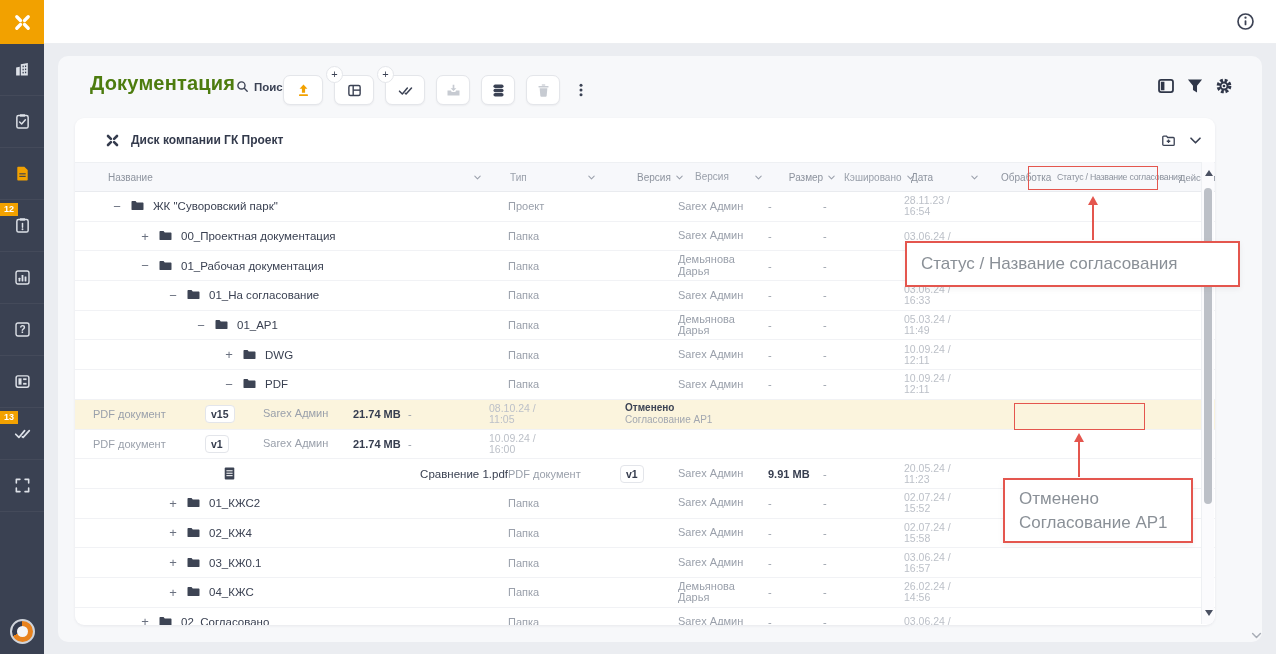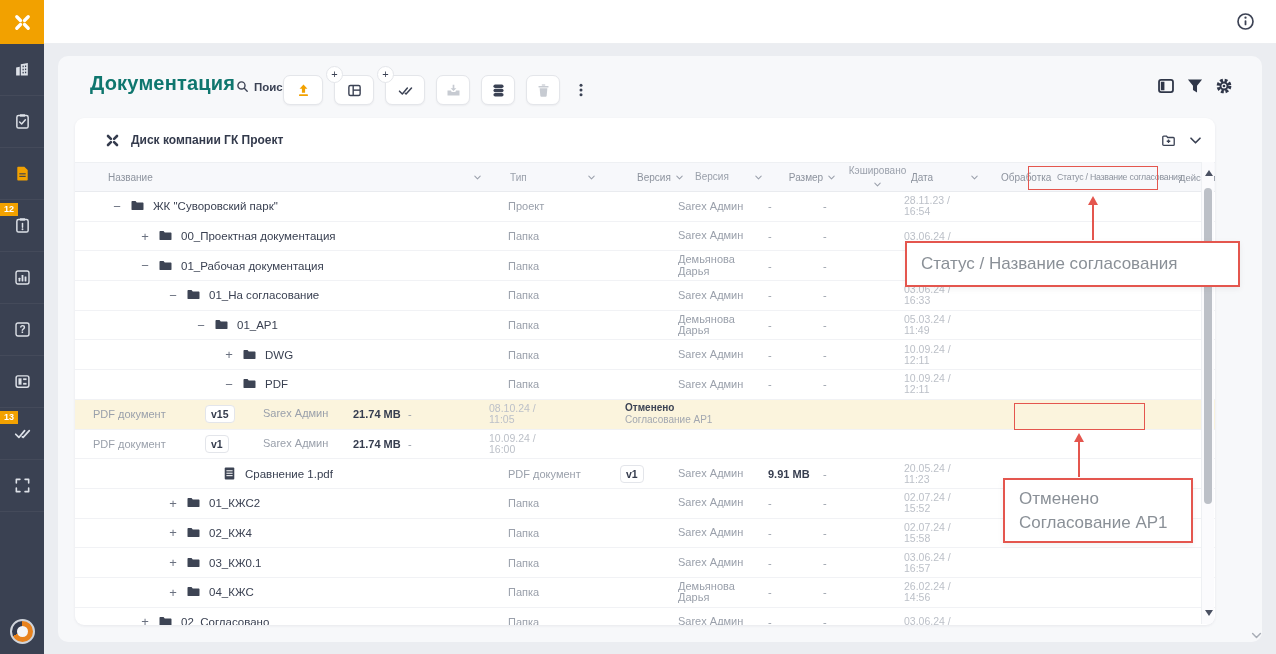--- a/index.html
+++ b/index.html
@@ -17,21 +17,21 @@
   .sidebar{position:absolute;left:0;top:44px;width:44px;height:610px;background:var(--sidebar,#3A4152);z-index:5}
   .side-item{width:44px;height:52px;display:flex;align-items:center;justify-content:center;position:relative;border-bottom:1px solid rgba(255,255,255,.05)}
   .side-item svg{width:17px;height:17px;color:#dde1e8}
   .side-item.active svg{color:var(--accent,#F2A100)}
   .side-badge{position:absolute;left:0;top:3px;background:var(--accent,#F2A100);color:#fff;font-size:9px;font-weight:bold;line-height:11px;padding:1px 4px;border-radius:0;z-index:2}
   .avatar{position:absolute;bottom:10px;left:10px;width:25px;height:25px;border-radius:50%;background:conic-gradient(#e8821d 0 68%,#343b4e 68% 100%);border:2px solid #cfd3da;display:flex;align-items:center;justify-content:center}
   .avatar::after{content:"";width:11px;height:11px;border-radius:50%;background:#f4f5f7}
 
   
   .panel{position:absolute;left:58px;top:56px;width:1204px;height:586px;background:#f7f8fa;border-radius:10px}
-  .page-title{position:absolute;left:90px;top:72px;font-size:20px;font-weight:bold;color:#0f766e;letter-spacing:.2px}
+  .page-title{position:absolute;left:90px;top:72px;font-size:20px;font-weight:bold;color:#4d7c0f;letter-spacing:.2px}
   .search-btn{position:absolute;left:236px;top:80px;display:flex;align-items:center;gap:5px;font-size:11.5px;font-weight:bold;color:#3b4254;cursor:pointer}
   .search-btn svg{width:13px;height:13px}
   .toolbar{position:absolute;left:283px;top:75px;display:flex;align-items:center;gap:11px}
   .tbtn{width:40px;height:30px;background:#fff;border:1px solid #e4e6ea;border-radius:7px;display:flex;align-items:center;justify-content:center;position:relative;box-shadow:0 1px 2px rgba(20,25,45,.05)}
   .tbtn.slim{width:34px}
   .tbtn svg{width:15px;height:15px;color:#3b4254}
   .tbtn.accent svg{color:var(--accent,#F2A100)}
   .tbtn.disabled svg{color:#c7cbd2}
   .tbtn.kebab{width:20px;border:none;background:transparent;box-shadow:none}
   .tbtn.kebab svg{width:16px;height:16px}
@@ -378,21 +378,21 @@
           </span>
         </div>
         <div class="th cell w-size" style="padding-left: 0px; gap: 4px; justify-content: center;">
           <span>Размер</span>
           <span class="chev">
             <svg viewBox="0 0 16 16" fill="none" stroke="currentColor" stroke-width="1.8" stroke-linecap="round" stroke-linejoin="round">
               <path d="M3.2 5.6L8 10.4l4.8-4.8"></path>
             </svg>
           </span>
         </div>
-        <div class="th cell w-cached" style="padding-left: 4px; gap: 4px; flex-direction: column;">
+        <div class="th cell w-cached" style="padding-left: 4px; gap: 4px;">
           <span>Кэшировано</span>
           <span class="chev">
             <svg viewBox="0 0 16 16" fill="none" stroke="currentColor" stroke-width="1.8" stroke-linecap="round" stroke-linejoin="round">
               <path d="M3.2 5.6L8 10.4l4.8-4.8"></path>
             </svg>
           </span>
         </div>
         <div class="th cell w-date" style="padding-left: 0px; justify-content: space-between; padding-right: 22px;">
           <span>Дата</span>
           <span class="chev">
@@ -594,21 +594,21 @@
           <div class="cell w-cached">-</div>
           <div class="cell w-date date-cell">
             <div>10.09.24 /</div>
             <div>16:00</div>
           </div>
           <div class="cell w-proc"></div>
           <div class="cell w-status" style="padding-left: 4px;"></div>
           <div class="cell w-actions"></div>
         </div>
         <div class="row">
-          <div class="cell w-name" style="padding-left: 129px;">
+          <div class="cell w-name" style="padding-left: 129px; justify-content: space-between;">
             <span class="ficon">
               <svg viewBox="0 0 16 16">
                 <rect x="2.9" y="1.7" width="10.2" height="12.6" rx="1" fill="currentColor"></rect>
                 <g stroke="#ffffff" stroke-width="1.1">
                   <path d="M4.7 5.1h6.6"></path>
                   <path d="M4.7 7.7h6.6"></path>
                   <path d="M4.7 10.3h6.6"></path>
                 </g>
               </svg>
             </span>

